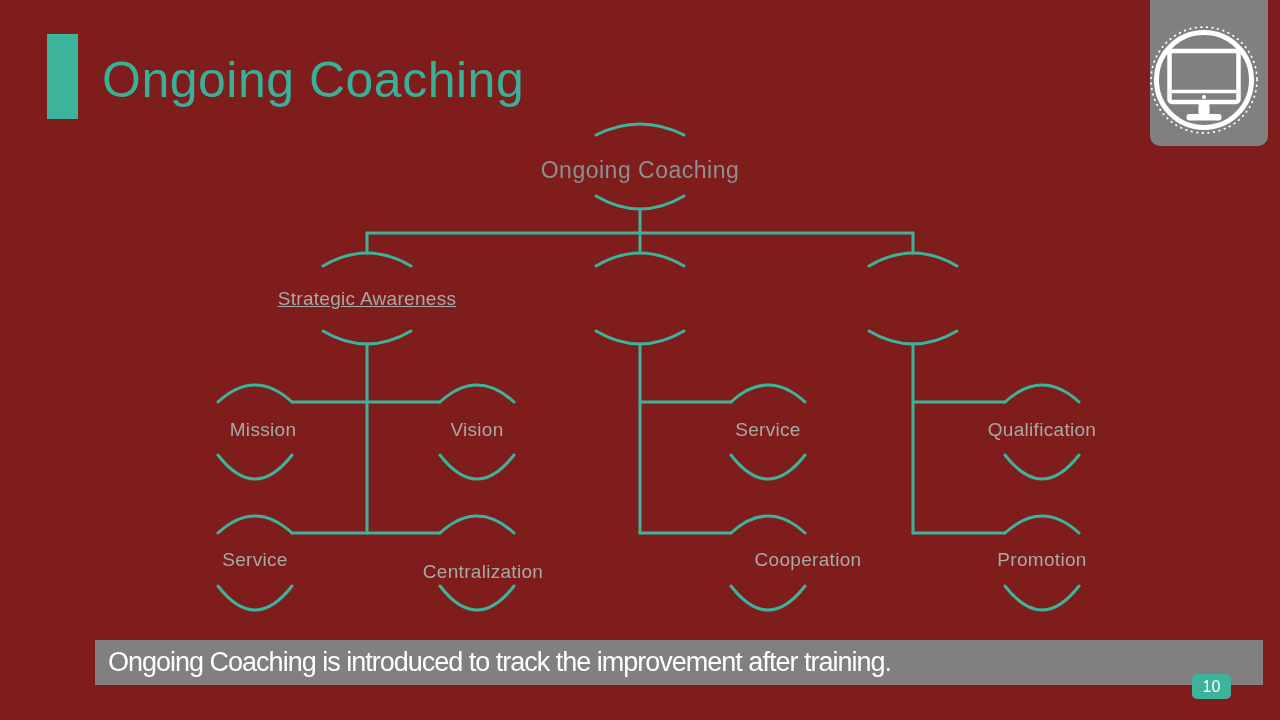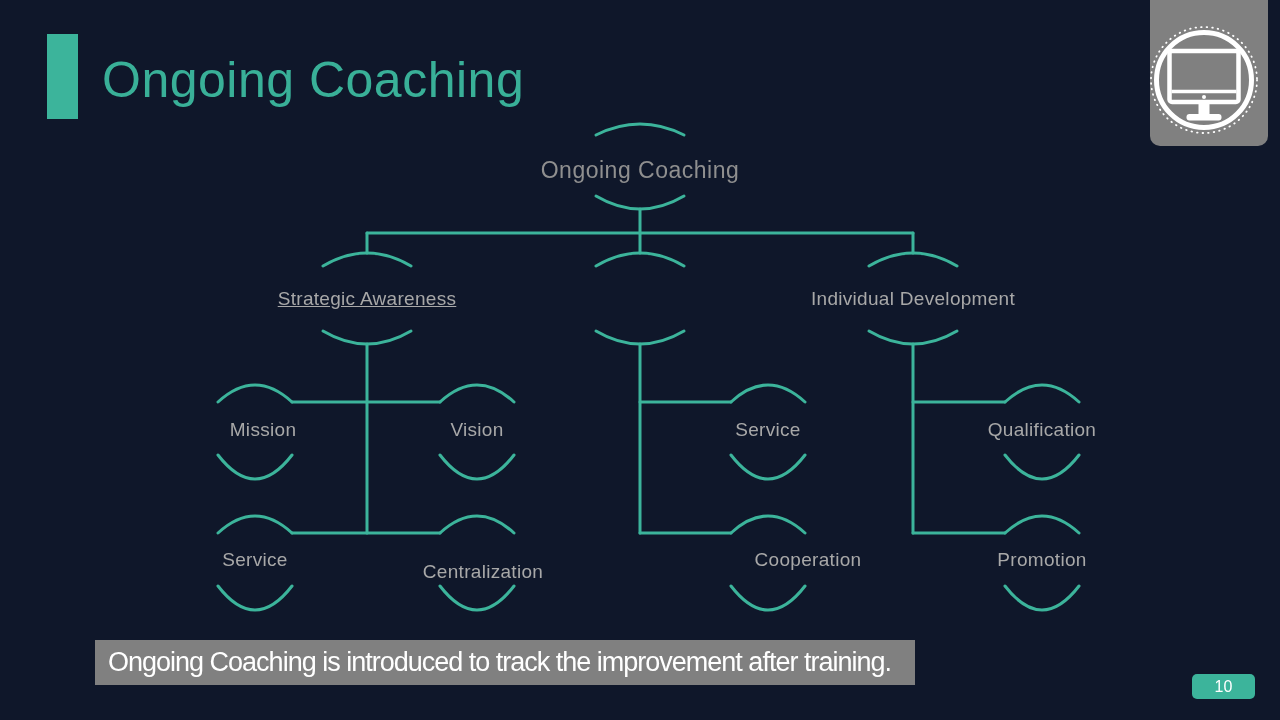--- a/index.html
+++ b/index.html
@@ -1,19 +1,19 @@
 <!DOCTYPE html>
 <html><head>
 <meta charset="utf-8">
 <style>
   * { margin:0; padding:0; box-sizing:border-box; }
   html,body { width:1280px; height:720px; background:#fff; overflow:hidden; }
   body { font-family:"Liberation Sans", sans-serif; position:relative; }
 
-  .slide { position:absolute; inset:0; background:#0f172a; }
+  .slide { position:absolute; inset:0; background:#7f1d1d; }
 
   
   .accent-block {
     position:absolute; left:47px; top:34px; width:31px; height:85px;
     background:#3cb49b;
   }
   .slide-title {
     position:absolute; left:102px; top:44px; height:72px; line-height:72px;
     font-size:50px; font-weight:300; color:#39b098; letter-spacing:0.5px;
     white-space:nowrap;
@@ -41,29 +41,29 @@
   .n-vision        { left:477px;  top:430px;text-align:center; }
   .n-service       { left:768px;  top:430px; }
   .n-qualification { left:1042px; top:430px; }
   .n-division      { left:255px;  top:560px; }
   .n-centralization{ left:483px;  top:560px;margin-top:12px; }
   .n-cooperation   { left:808px;  top:560px; }
   .n-promotion     { left:1042px; top:560px; }
 
   
   .caption-bar {
-    position:absolute; left:95px; top:640px; width:820px; height:45px;
+    position:absolute; left:95px; top:640px; width:1168px; height:45px;
     background:#808080; color:#ffffff;
     font-size:27px; font-weight:300; line-height:45px;
     padding-left:13px; letter-spacing:-1px; white-space:nowrap; overflow:hidden;
   }
 
   
   .page-badge {
-    position:absolute; left:1192px; top:674px; width:63px; height:25px;
+    position:absolute; left:1192px; top:674px; width:39px; height:25px;
     background:#3cb49b; border-radius:5px;
     color:#ffffff; font-size:16px; line-height:25px; text-align:center;
   }
 </style>
 </head>
 <body>
 
 <div class="slide">
 
   <div class="accent-block"></div>
@@ -156,21 +156,20 @@
     </g>
     <g>
       <path d="M1005 533 Q1042 499 1079 533"></path>
       <path d="M1005 586 Q1042 634 1079 586"></path>
     </g>
   </svg>
 
   <div class="node-label root n-root">Ongoing Coaching</div>
 
   <div class="node-label n-strategic">Strategic Awareness</div>
-  <div class="node-label n-individual">Individual Development</div>
 
   <div class="node-label n-mission">Mission</div>
   <div class="node-label n-vision">Vision</div>
   <div class="node-label n-division">Service</div>
   <div class="node-label n-centralization">Centralization</div>
 
   <div class="node-label n-service">Service</div>
   <div class="node-label n-cooperation">Cooperation</div>
 
   <div class="node-label n-qualification">Qualification</div>

